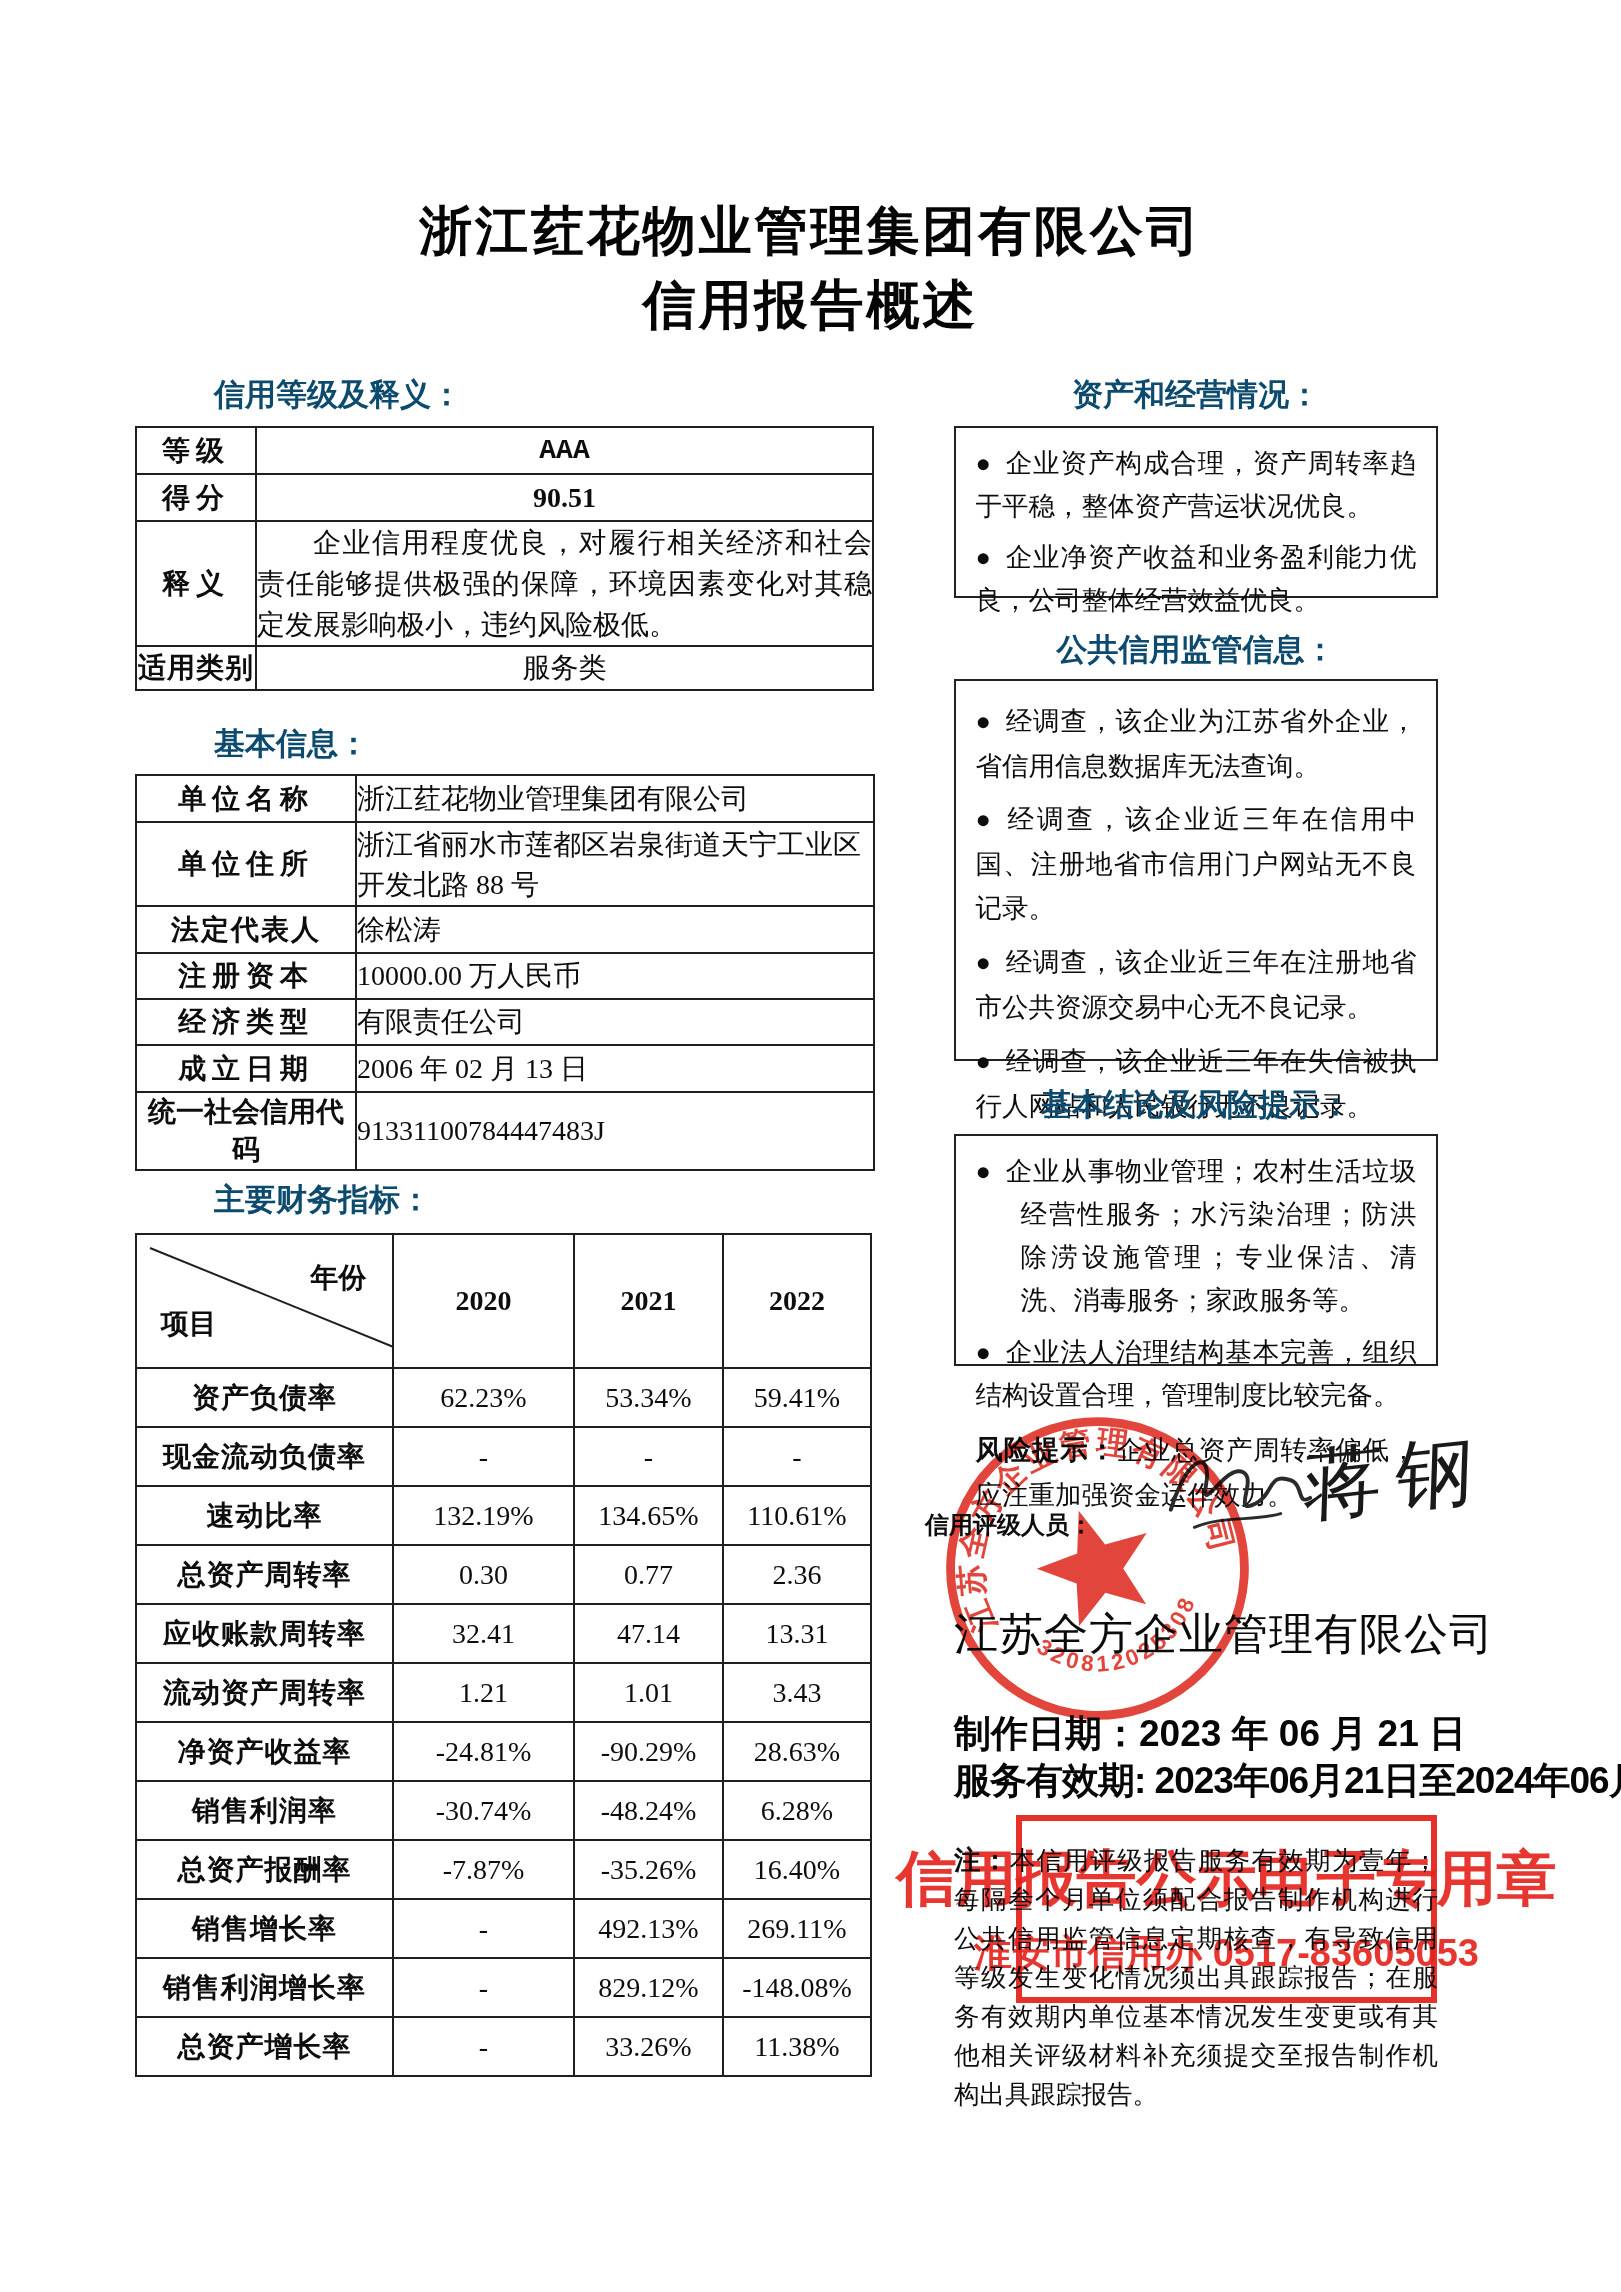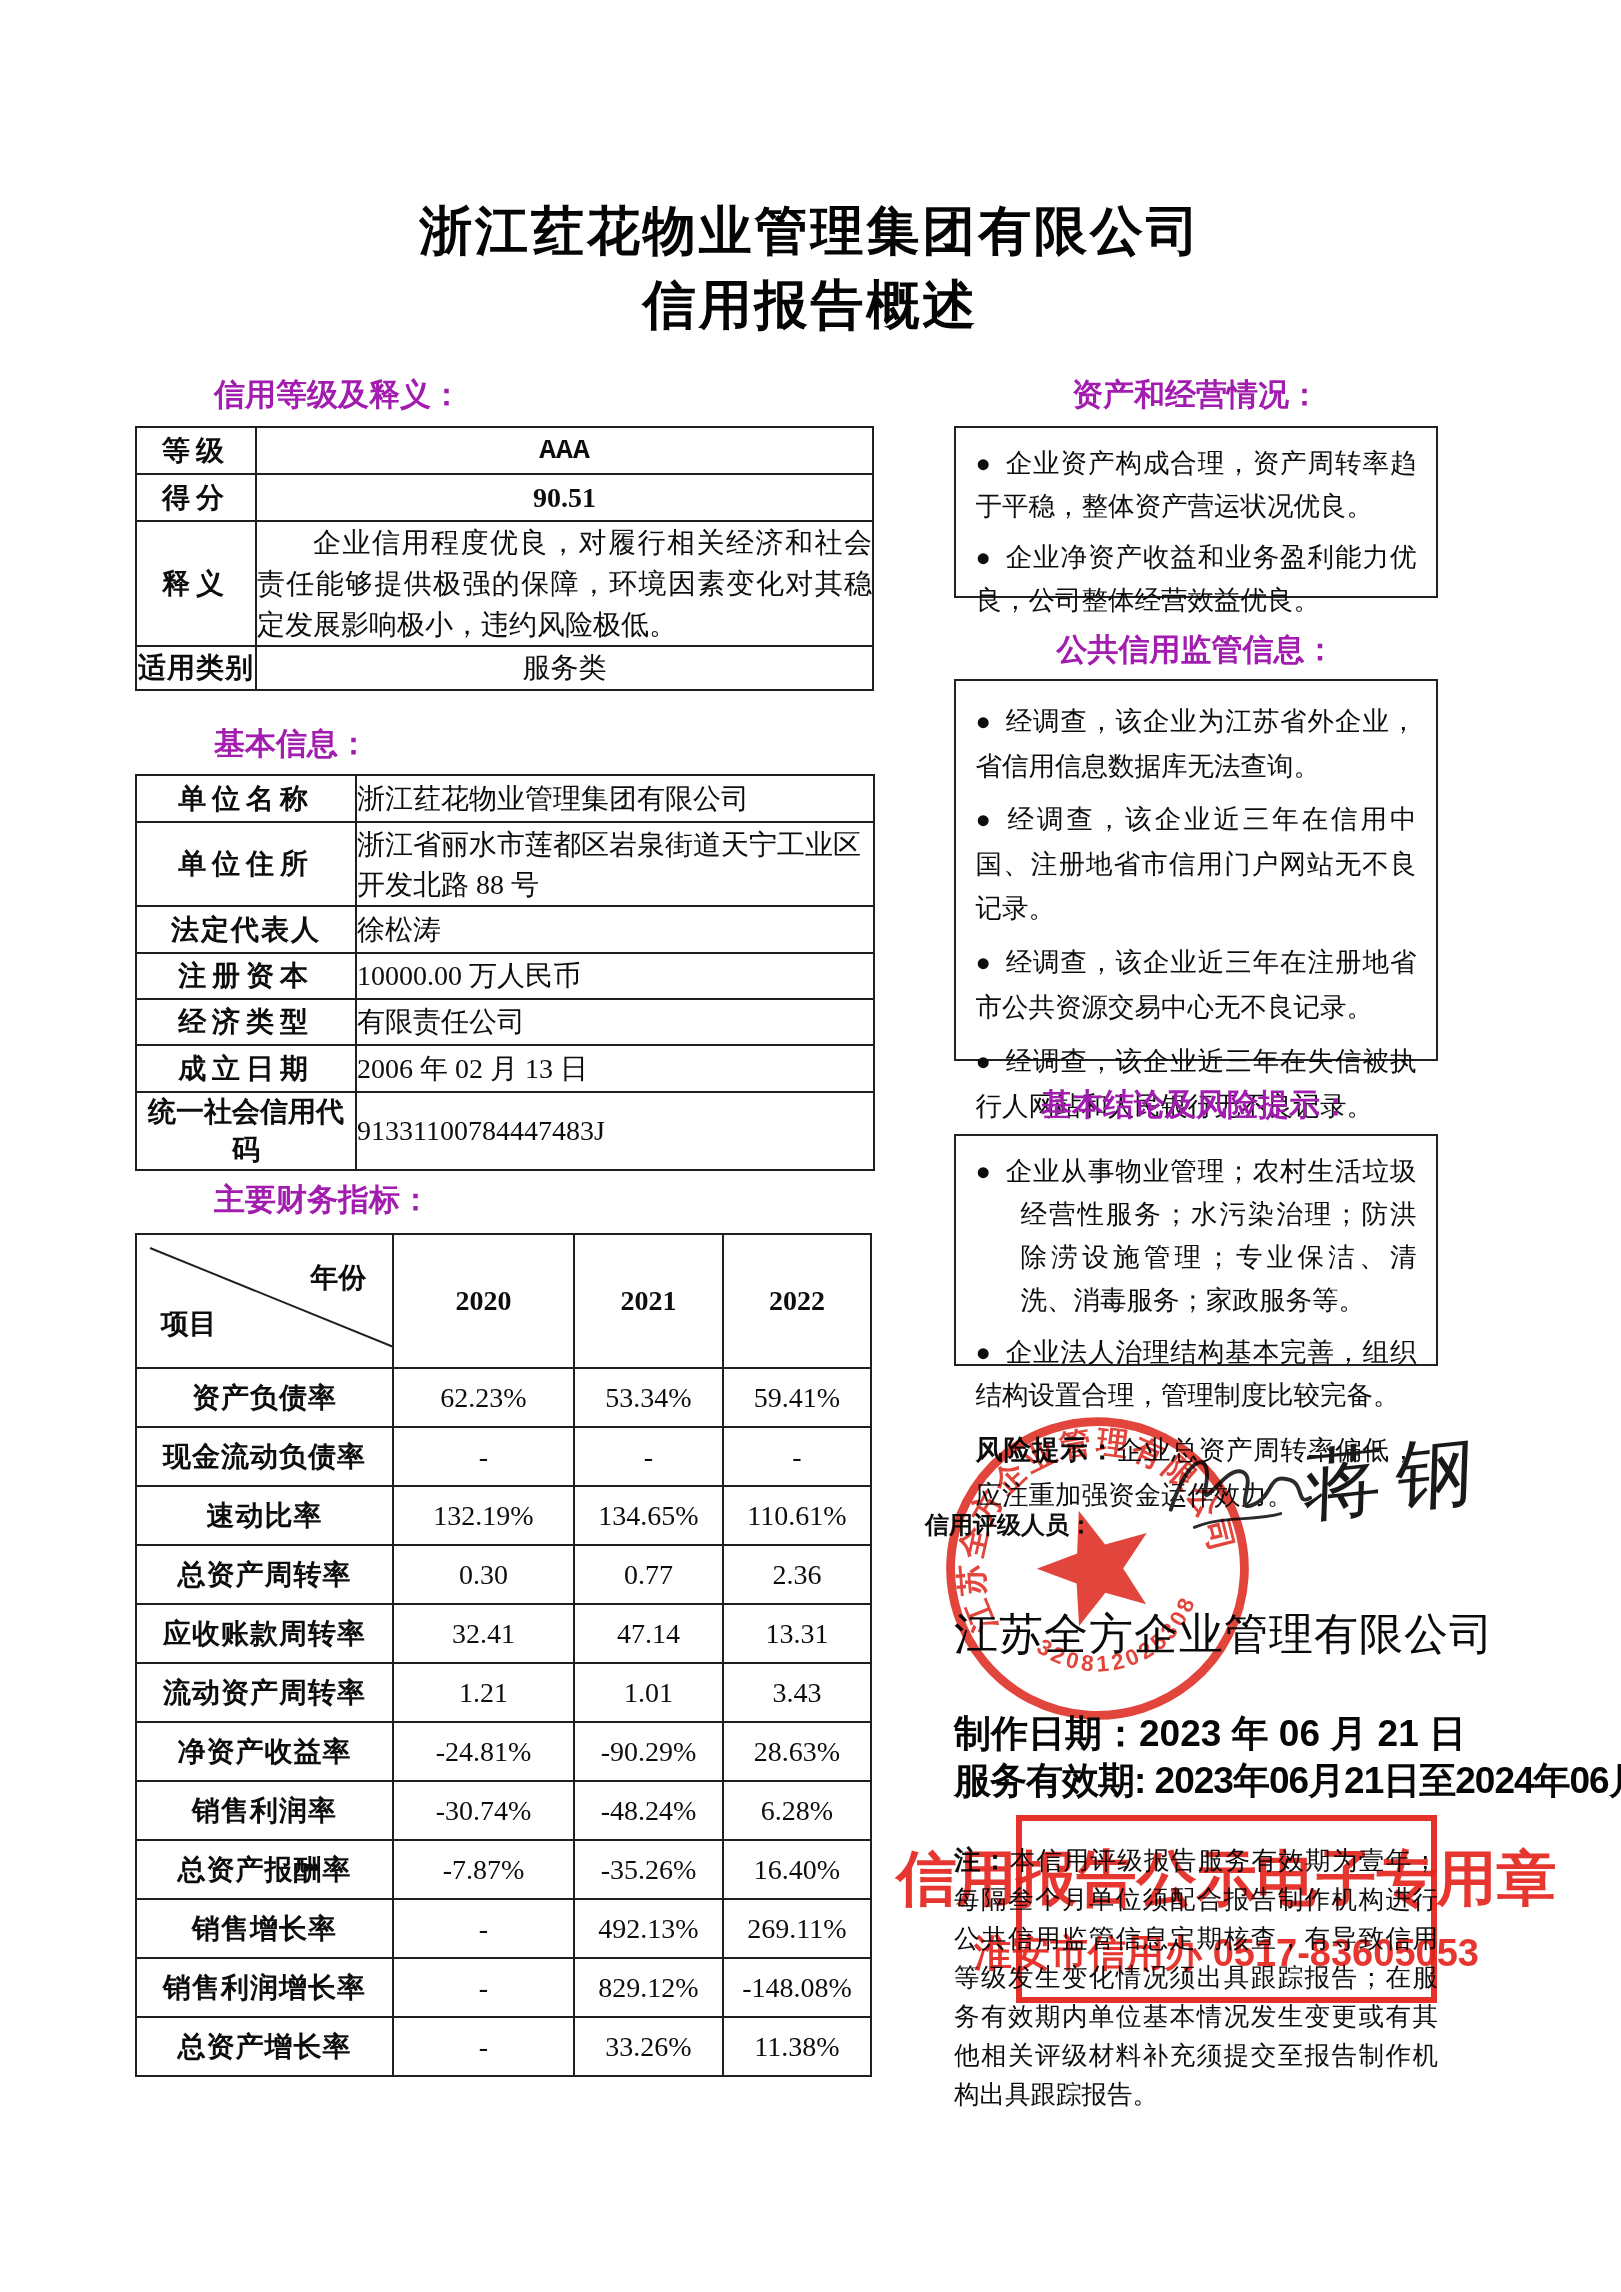--- a/index.html
+++ b/index.html
@@ -9,21 +9,21 @@
     font-family:"Liberation Serif", serif; color:#0d0d0d;
   }
   
   .doc-title{
     position:absolute; left:0; top:194px; width:1621px;
     text-align:center; font-family:"Liberation Sans", sans-serif;
     font-weight:bold; font-size:53px; line-height:74px; letter-spacing:2.9px; color:#050505;
   }
   .sec-head{
     position:absolute; font-family:"Liberation Sans", sans-serif;
-    font-weight:bold; font-size:31px; color:#a21caf; white-space:nowrap;
+    font-weight:bold; font-size:31px; color:#0c4a6e; white-space:nowrap;
   }
   .sec-head-r{ width:484px; text-align:center; }
   
   table.tbl{
     position:absolute; border-collapse:collapse; table-layout:fixed;
     background:#fff;
   }
   table.tbl td{
     border:2px solid #1f1f1f; padding:0; vertical-align:middle;
     font-size:28px; overflow:hidden;

